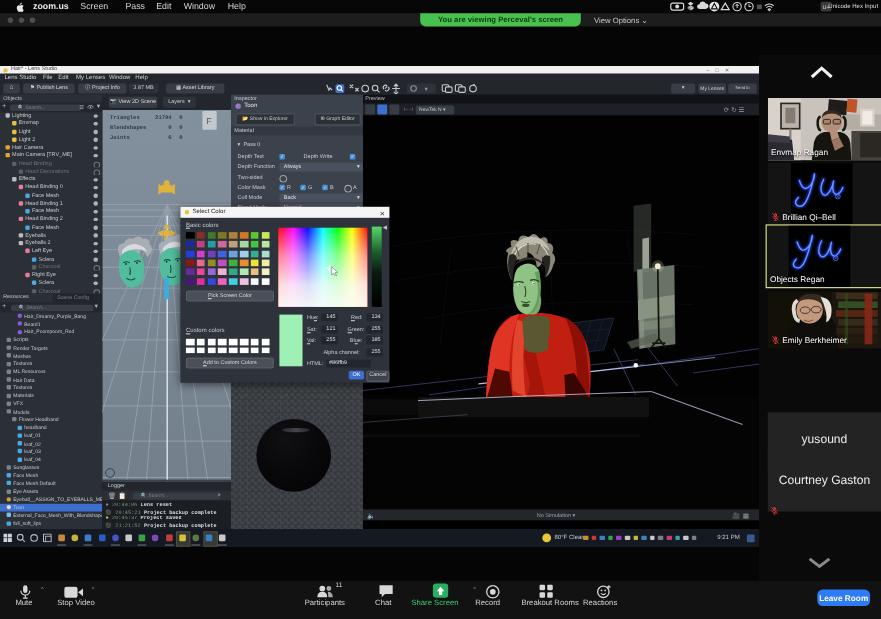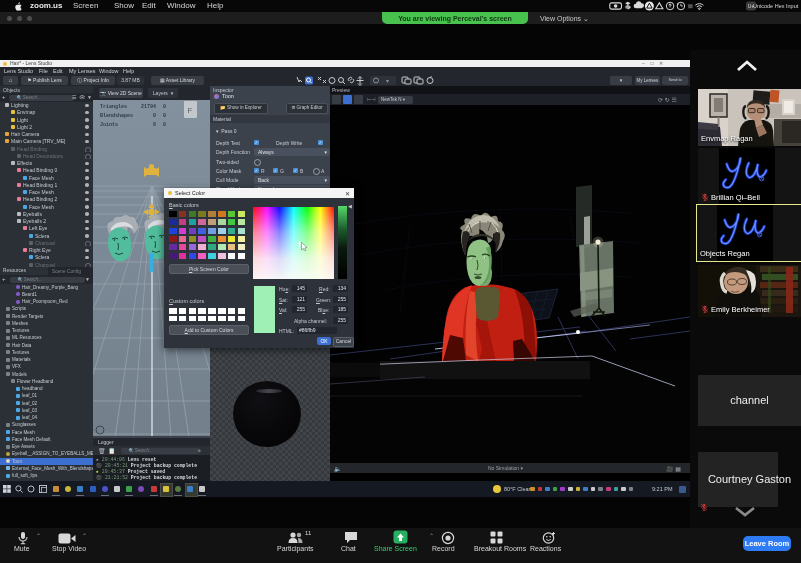--- a/index.html
+++ b/index.html
@@ -11,21 +11,21 @@
 </head>
 <body>
 <div id="stage">
 
   <div class="a" style="left:0;top:0;width:801px;height:12px;background:#070707;color:#e8e8e8;font-size:8px;">
     <svg class="a" style="left:14px;top:2px" width="8" height="9" viewBox="0 0 8 9">
         <path d="M4.6 1.2 C4.9 0.6 5.5 0.2 6 0.2 C6 0.9 5.7 1.4 5.3 1.8 C4.9 2.2 4.4 2.4 4 2.3 C3.9 1.9 4.2 1.5 4.6 1.2 Z M5.8 2.6 C6.5 2.6 7.1 3 7.5 3.5 C6.9 3.9 6.5 4.5 6.5 5.2 C6.5 6 6.9 6.6 7.6 7 C7.3 7.7 6.8 8.5 6.2 8.8 C5.7 8.9 5.3 8.6 4.7 8.6 C4.1 8.6 3.7 8.9 3.2 8.8 C2.3 8.3 1.5 6.9 1.3 5.8 C1.1 4.4 1.7 3.1 2.9 2.8 C3.5 2.6 4.1 3 4.5 3 C4.9 3 5.4 2.6 5.8 2.6 Z" fill="#e8e8e8"></path>
       </svg>
     <span class="a txt" style="left:30px;top:1px;font-weight:bold;">zoom.us</span>
     <span class="a txt" style="left:73px;top:1px;color:#d5d5d5;">Screen</span>
-    <span class="a txt" style="left:114px;top:1px;color:#d5d5d5;">Show</span>
+    <span class="a txt" style="left:114px;top:1px;color:#d5d5d5;">Pass</span>
     <span class="a txt" style="left:142px;top:1px;color:#d5d5d5;">Edit</span>
     <span class="a txt" style="left:167px;top:1px;color:#d5d5d5;">Window</span>
     <span class="a txt" style="left:207px;top:1px;color:#d5d5d5;">Help</span>
     <svg class="a" style="left:600px;top:0px" width="201" height="12" viewBox="0 0 201 12">
         <g transform="translate(8,0.6) scale(0.9)">
       <rect x="2" y="2.5" width="13" height="7" rx="2" fill="none" stroke="#dcdcdc" stroke-width="1.2"></rect>
       <circle cx="8.5" cy="6" r="2" fill="#dcdcdc"></circle>
       <g fill="#d8d8d8">
             <path d="M19 3 l3 -1.8 3 1.8 -3 1.8 Z"></path>
             <path d="M19 6.4 l3 -1.8 3 1.8 -3 1.8 Z" opacity="0.8"></path>
@@ -879,24 +879,24 @@
               <rect x="3.4" y="1" width="3.2" height="5" rx="1.6"></rect>
               <path d="M2 4.5 a3 3 0 0 0 6 0 M5 7.5 v1.8 M3.4 9.3 h3.2" stroke="#d83a3a" stroke-width="0.9" fill="none"></path>
             </g>
             <path d="M1.5 1 L8.5 9" stroke="#d83a3a" stroke-width="1.1"></path>
             <path d="M2.3 0.6 L9.3 8.6" stroke="#1a1a1a" stroke-width="0.7"></path>
           </svg> Emily Berkheimer</span>
     </div>
 
 
     <div class="a" style="left:8px;top:325px;width:103px;height:51px;background:#232323;">
-      <div class="a txt" style="left:0;top:0;width:103px;height:51px;text-align:center;line-height:51px;color:#ececec;font-size:11px;">channel</div>
-    </div>
-
-    <div class="a" style="left:8px;top:402px;width:80px;height:55px;background:#232323;">
+      <div class="a txt" style="left:0;top:0;width:103px;height:51px;text-align:center;line-height:51px;color:#ececec;font-size:11px;">yusound</div>
+    </div>
+
+    <div class="a" style="left:8px;top:360px;width:103px;height:55px;background:#232323;">
       <div class="a txt" style="left:0;top:0;width:103px;height:55px;text-align:center;line-height:55px;color:#ececec;font-size:11px;">Courtney Gaston</div>
       <span class="a" style="left:2px;top:44px;"><svg width="8" height="8" viewBox="0 0 10 10" style="vertical-align:-1px;">
             <g fill="#d83a3a">
               <rect x="3.4" y="1" width="3.2" height="5" rx="1.6"></rect>
               <path d="M2 4.5 a3 3 0 0 0 6 0 M5 7.5 v1.8 M3.4 9.3 h3.2" stroke="#d83a3a" stroke-width="0.9" fill="none"></path>
             </g>
             <path d="M1.5 1 L8.5 9" stroke="#d83a3a" stroke-width="1.1"></path>
             <path d="M2.3 0.6 L9.3 8.6" stroke="#1a1a1a" stroke-width="0.7"></path>
           </svg></span>
     </div>

